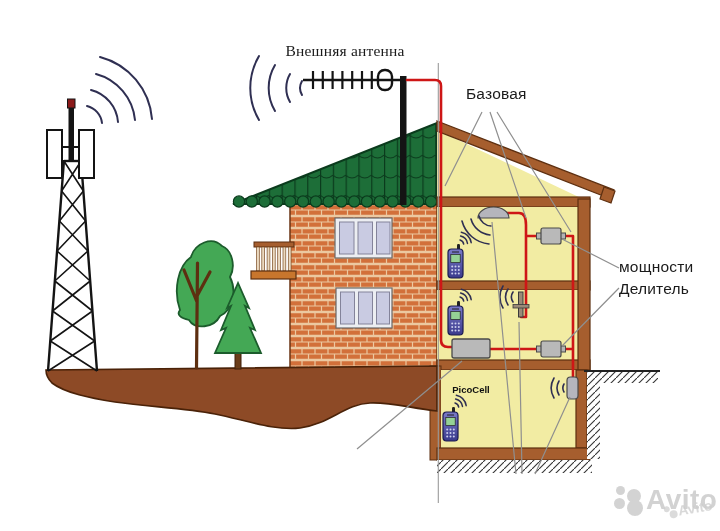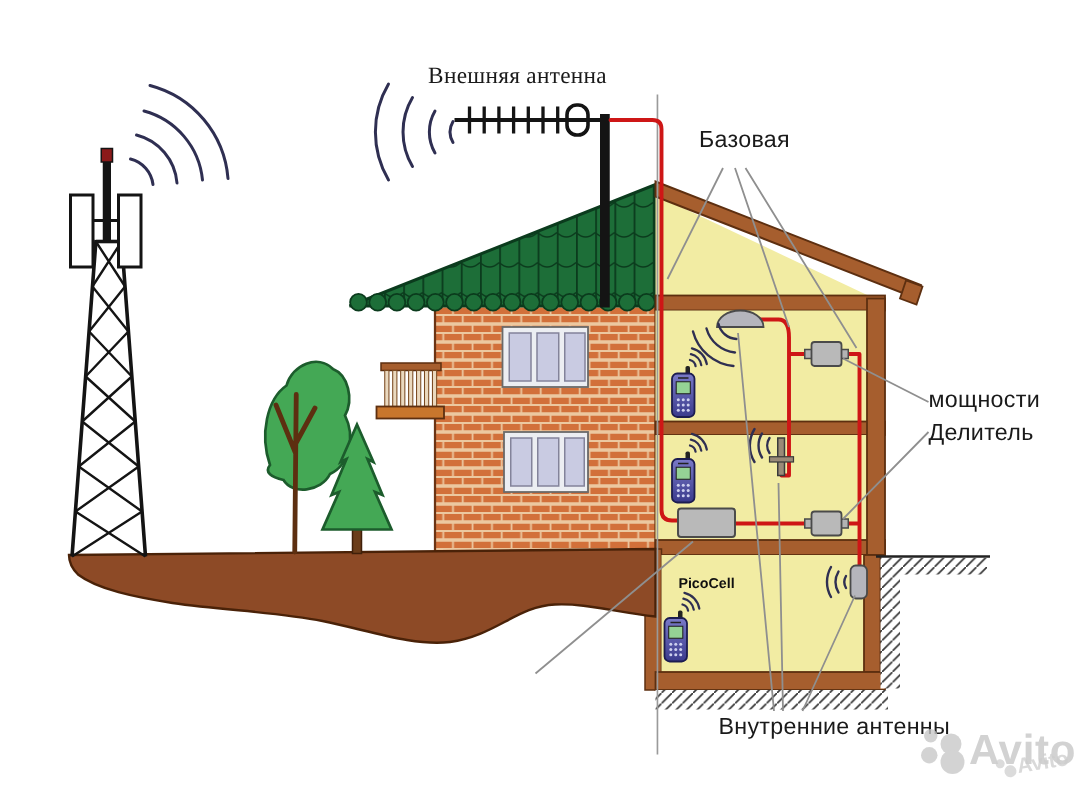--- a/index.html
+++ b/index.html
@@ -225,21 +225,20 @@
 </svg>
 
 <div id="lbl-base" class="lbl center">
 </div>
 <div id="lbl-ext" class="lbl center">Внешняя антенна</div>
 <div id="lbl-cable" class="lbl">Базовая</div>
 <div id="lbl-div" class="lbl">
   <span style="display:block">мощности</span>
   <span style="display:block">Делитель</span>
 </div>
-<div id="lbl-int" class="lbl">Внутренние антенны</div>
 <div id="picocell-label">PicoCell</div>
 
 <div id="wm-big">
   <span class="dots">
         <i class="d1"></i>
         <i class="d2"></i>
         <i class="d3"></i>
         <i class="d4"></i>
       </span>
   <span class="txt">Avito</span>

